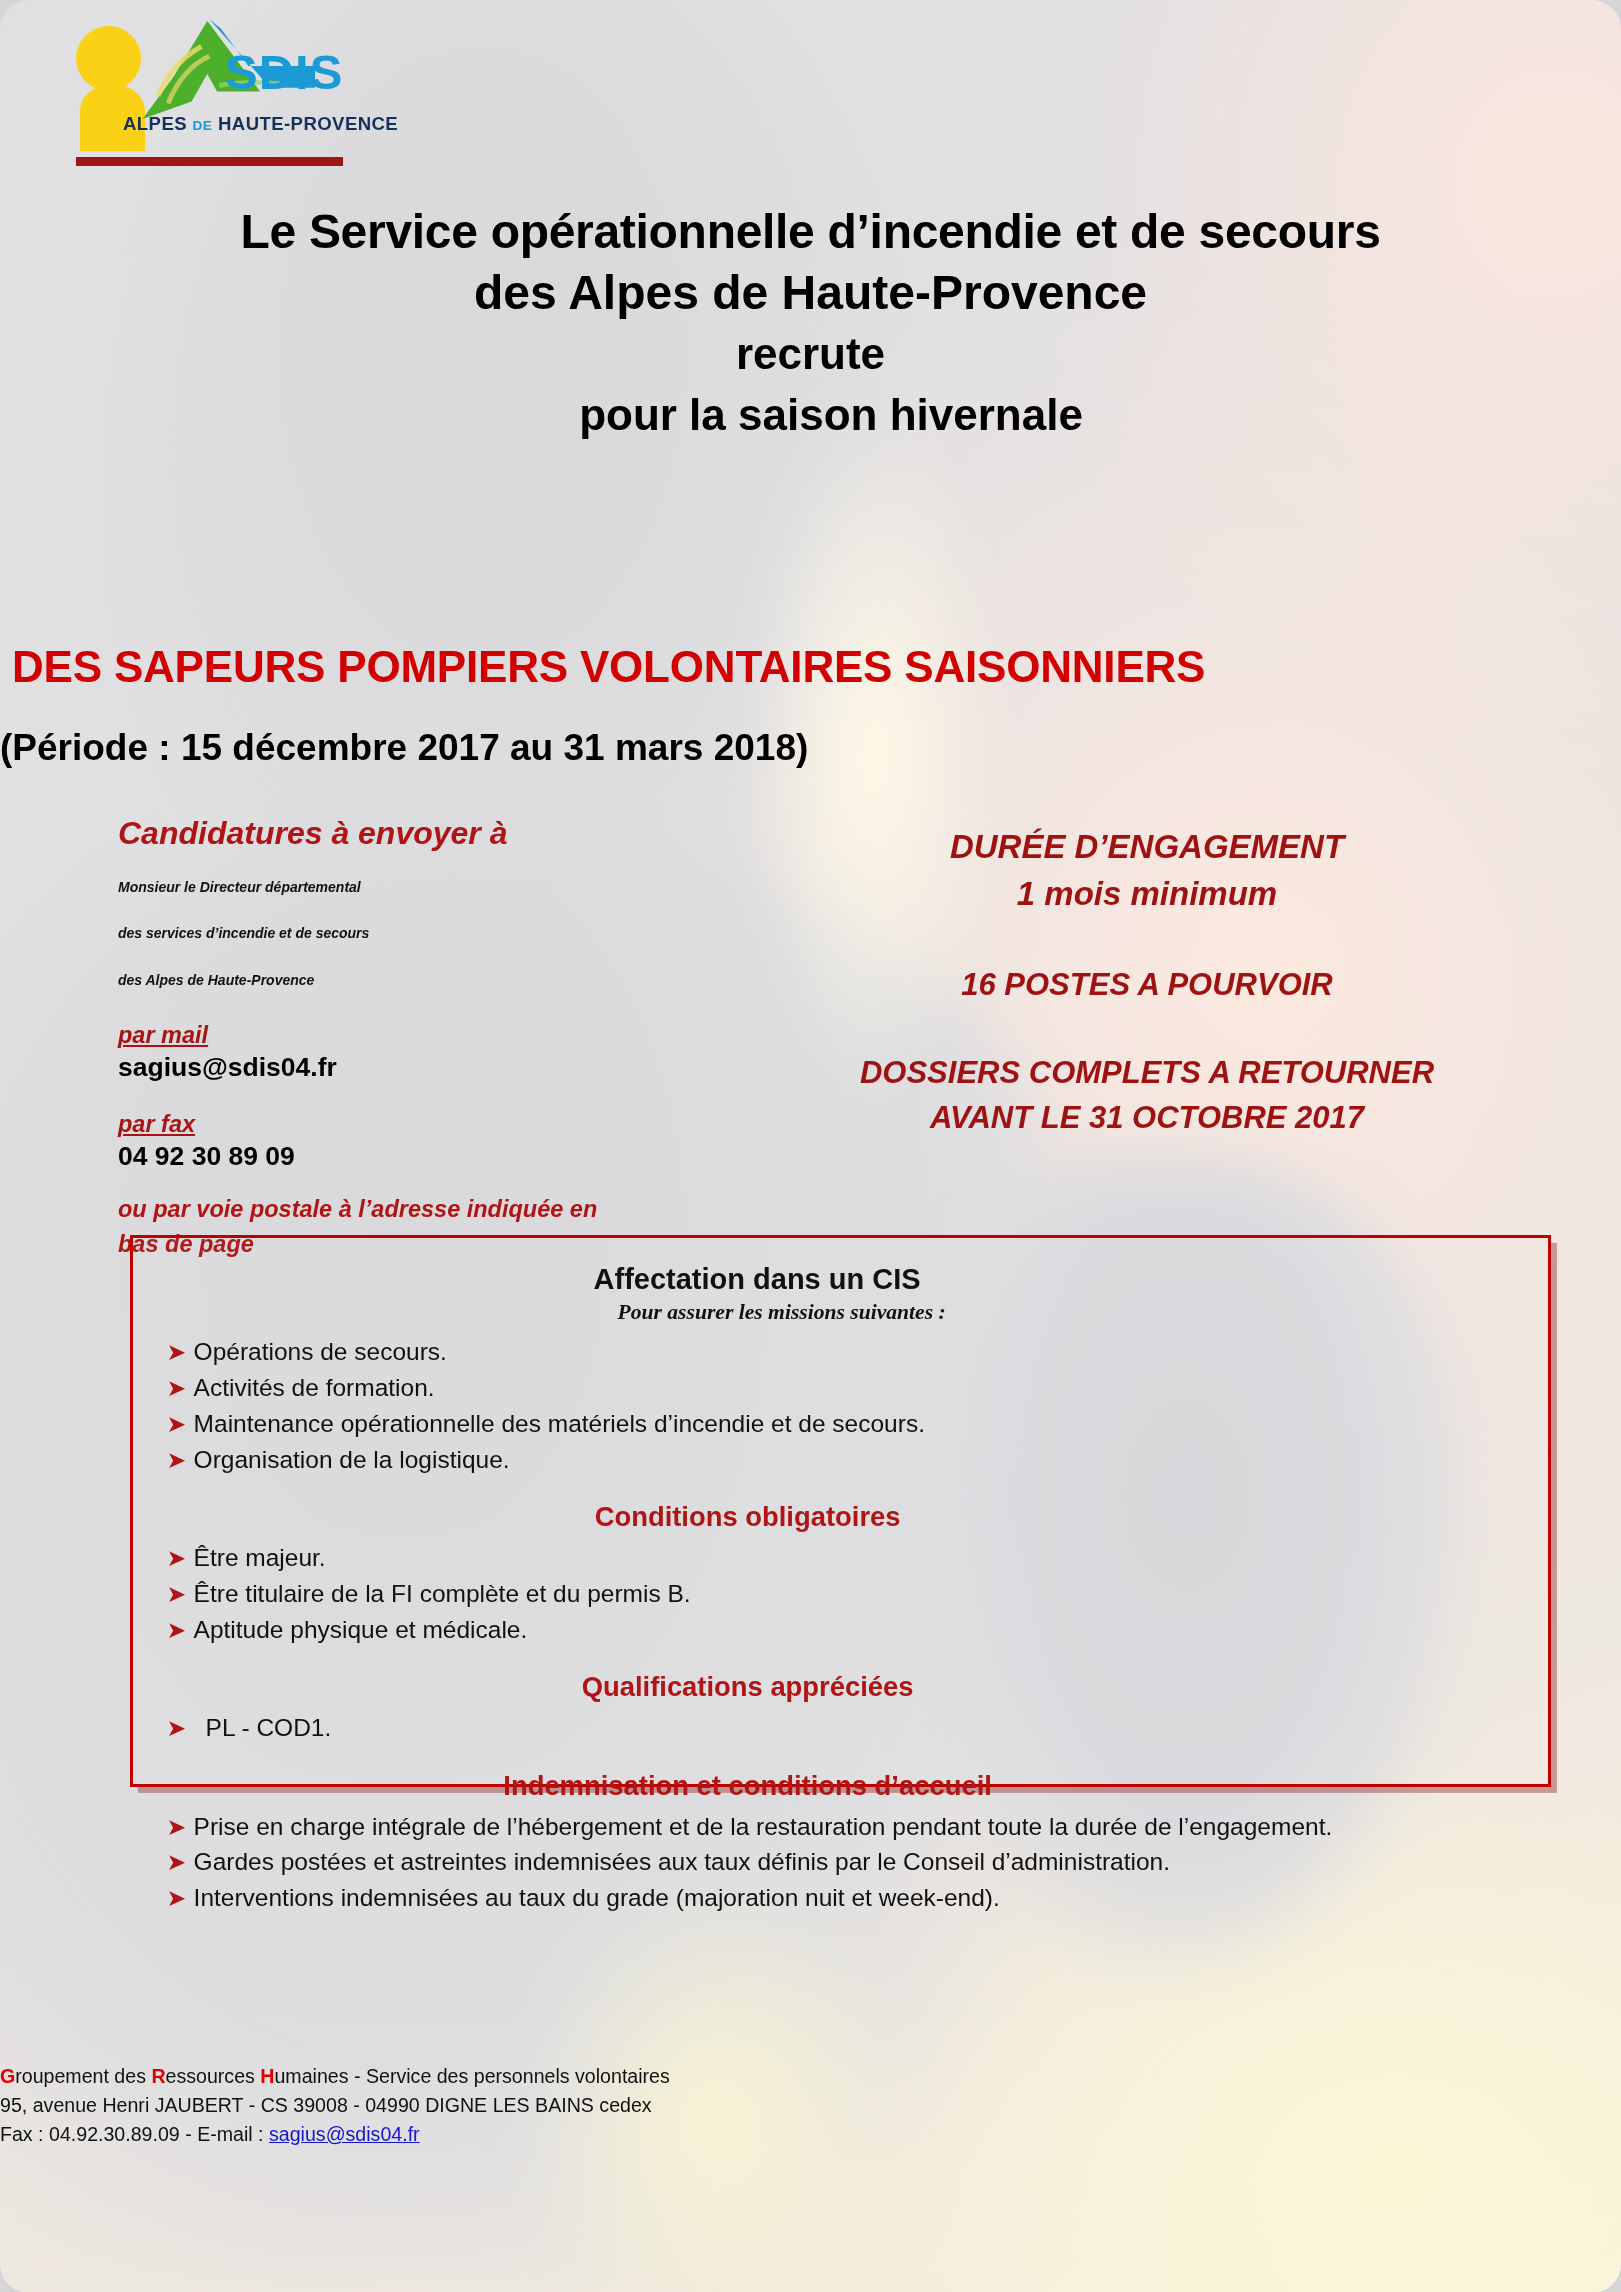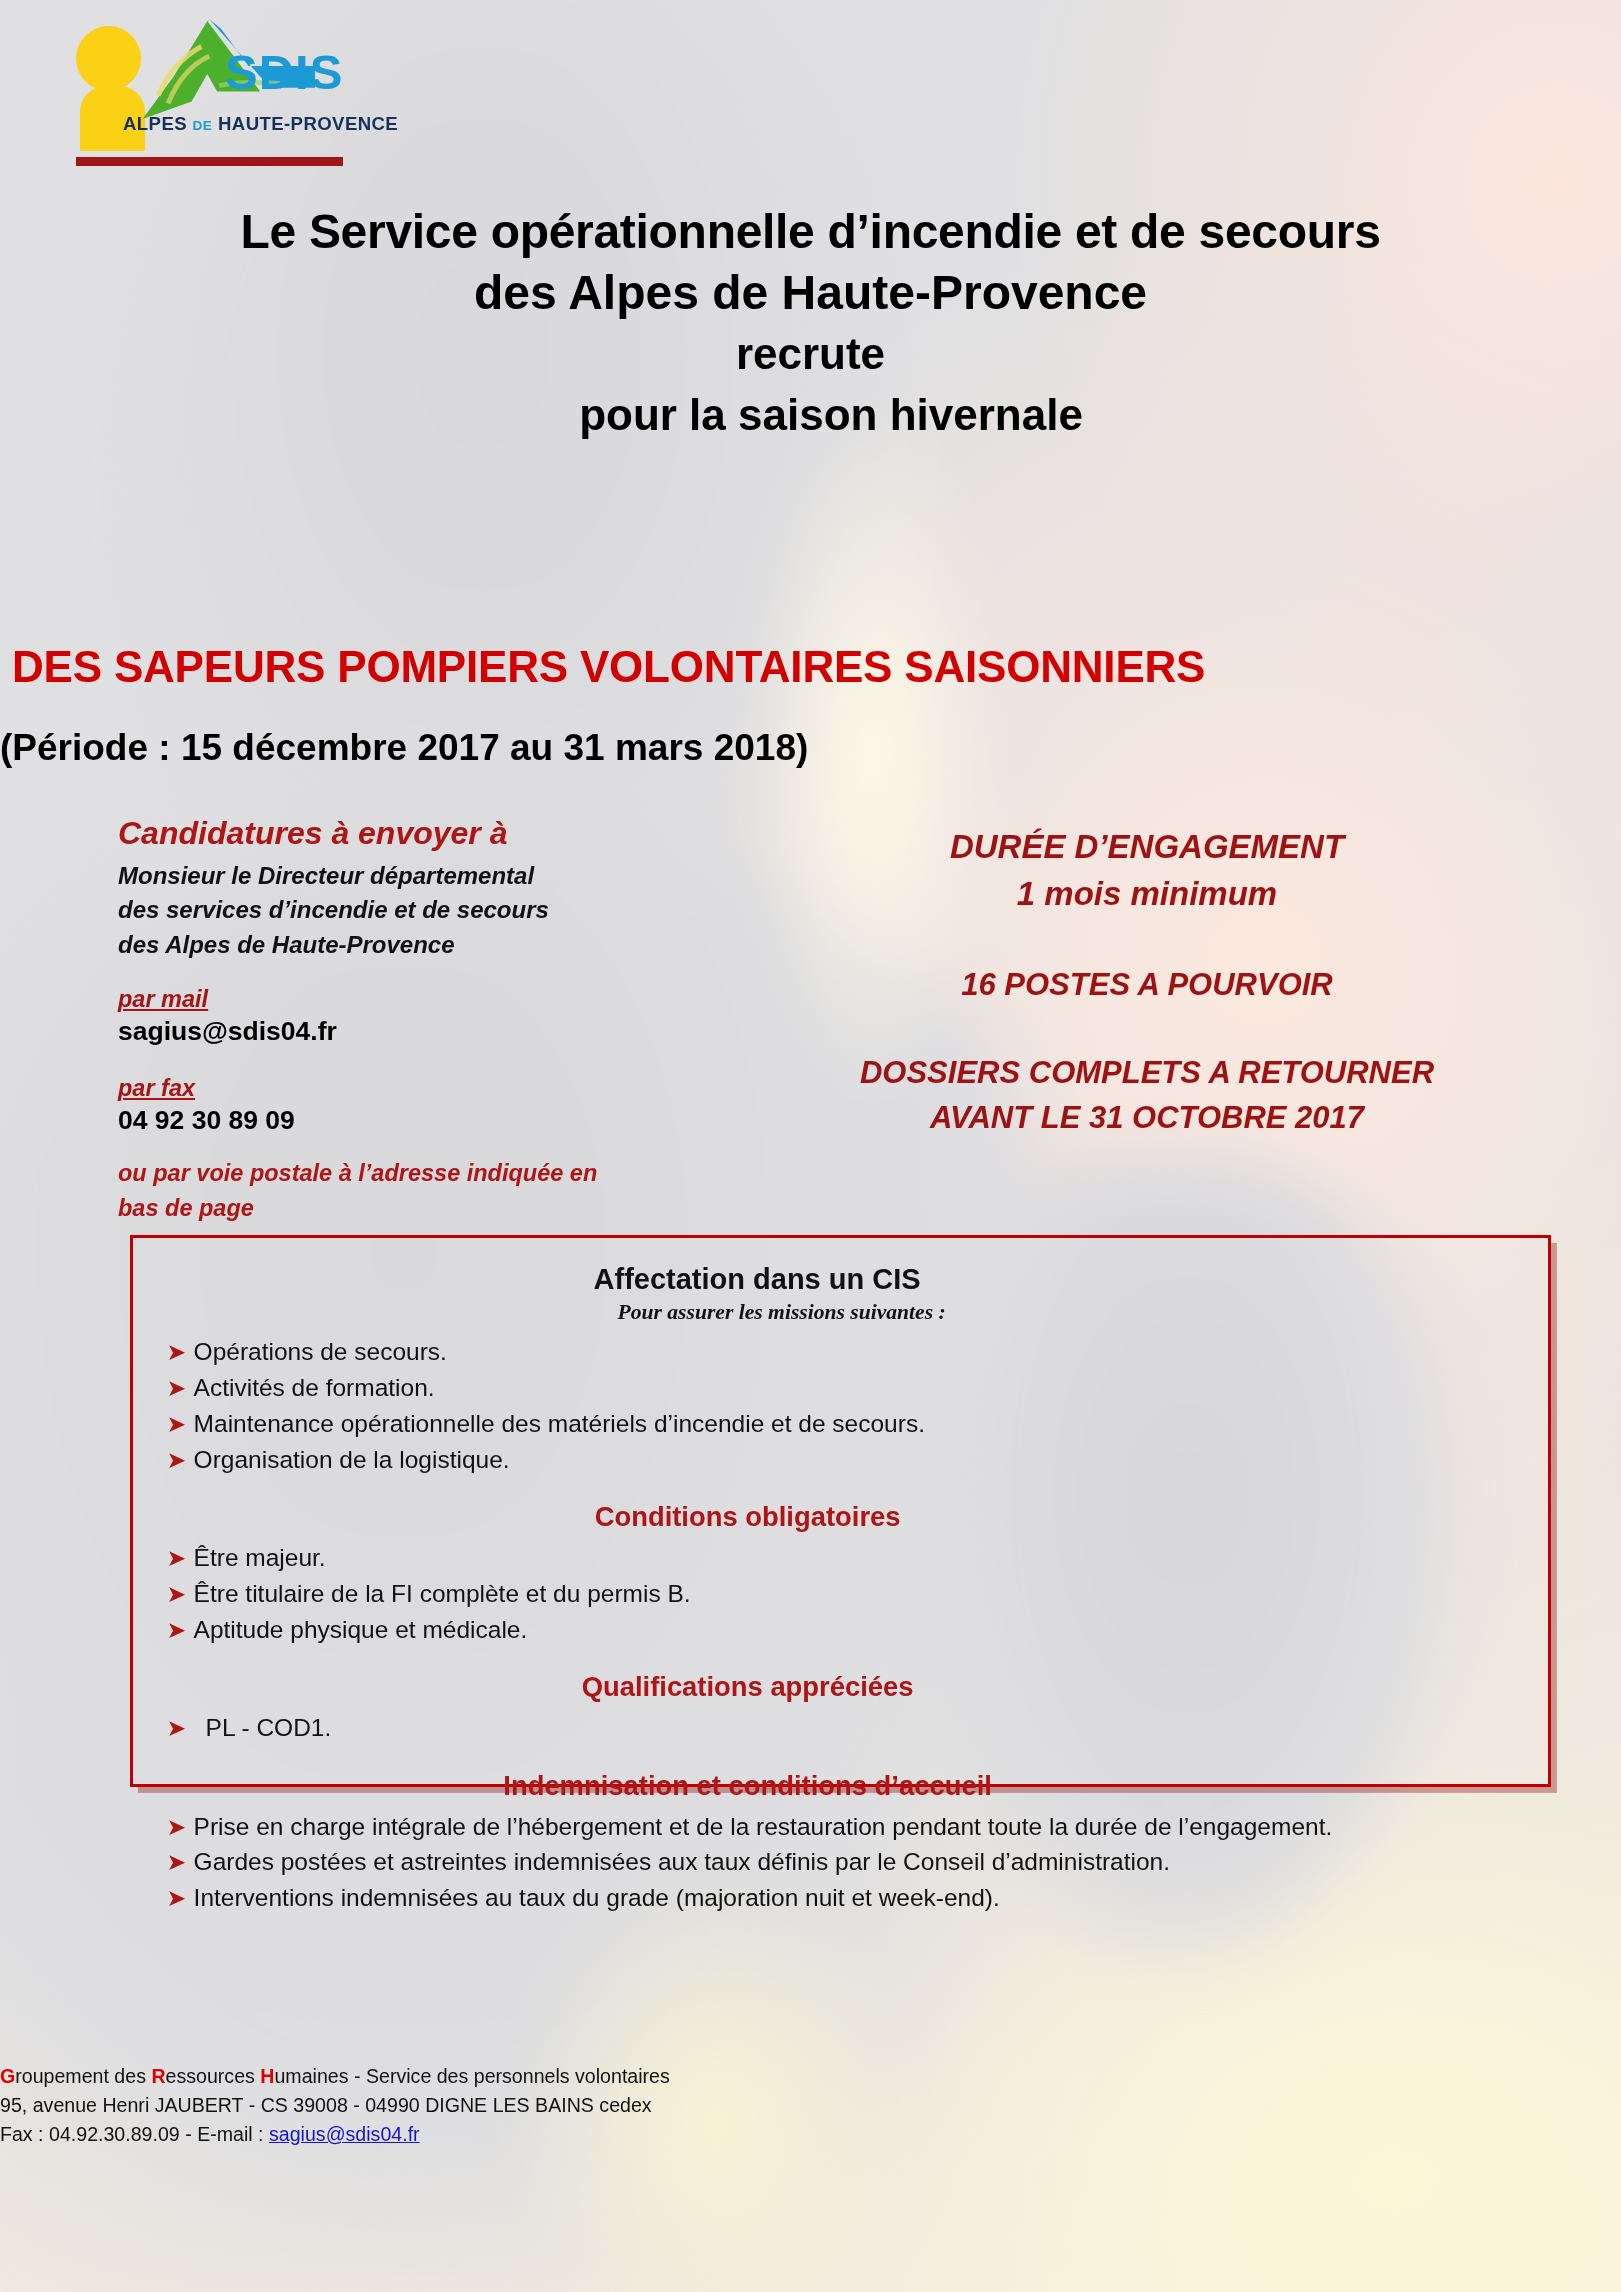--- a/index.html
+++ b/index.html
@@ -7,20 +7,21 @@
     width:1621px;height:2293px;
     font-family:"Liberation Sans", sans-serif;
     background:#d5d5d8;
     overflow:hidden;
   }
   .poster{
     position:relative;
     width:1621px;height:2293px;
     overflow:hidden;
     background:#d4d4d7;
+    border-radius:29px;
   }
   
   .bg-layer{position:absolute;inset:0;pointer-events:none;}
   .bg-base{
     background:
       radial-gradient(ellipse 882px 686px at 86% 95%, #faf5c6 0%, rgba(250,245,198,0) 62%),
       radial-gradient(ellipse 804px 882px at 96% 8%,  #fbdcd0 0%, rgba(251,220,208,0) 68%),
       radial-gradient(ellipse 980px 1078px at 78% 42%, #fbdfd2 0%, rgba(251,223,210,0) 70%),
       linear-gradient(160deg,#d3d3d6 0%,#d3d3d6 40%,#dcd8d4 62%,#f7e9cf 100%);
   }
@@ -98,21 +99,21 @@
     font-size:44px;font-weight:bold;color:#d20000;letter-spacing:-0.2px;
   }
   .period{
     position:absolute;left:0;top:727px;width:1471px;text-align:left;
     font-size:37px;font-weight:bold;color:#000;
   }
 
   
   .col-left{position:absolute;left:118px;top:812px;width:588px;text-align:left;}
   .cand-title{font-size:32px;font-weight:bold;font-style:italic;color:#b01414;line-height:43px;}
-  .cand-addr{font-size:24px;font-weight:bold;font-style:italic;color:#111;line-height:27.4px;margin-top:7px;}
+  .cand-addr{font-size:14px;font-weight:bold;font-style:italic;color:#111;line-height:27.4px;margin-top:19px;}
   .label-red{font-size:23.5px;font-weight:bold;font-style:italic;color:#a81414;text-decoration:underline;margin-top:28px;}
   .val-black{font-size:26.5px;font-weight:bold;color:#000;margin-top:2.9px;}
   .postal{font-size:23.5px;font-weight:bold;font-style:italic;color:#b01414;line-height:35px;margin-top:19.6px;}
 
   .col-right{position:absolute;left:745px;top:823px;width:804px;text-align:center;color:#9e1212;}
   .r-big{font-size:33px;font-weight:bold;font-style:italic;line-height:47px;}
   .r-mid{font-size:31px;font-weight:bold;font-style:italic;line-height:45px;}
   .r-gap{height:45px;}
   .r-gap2{height:43px;}
 

